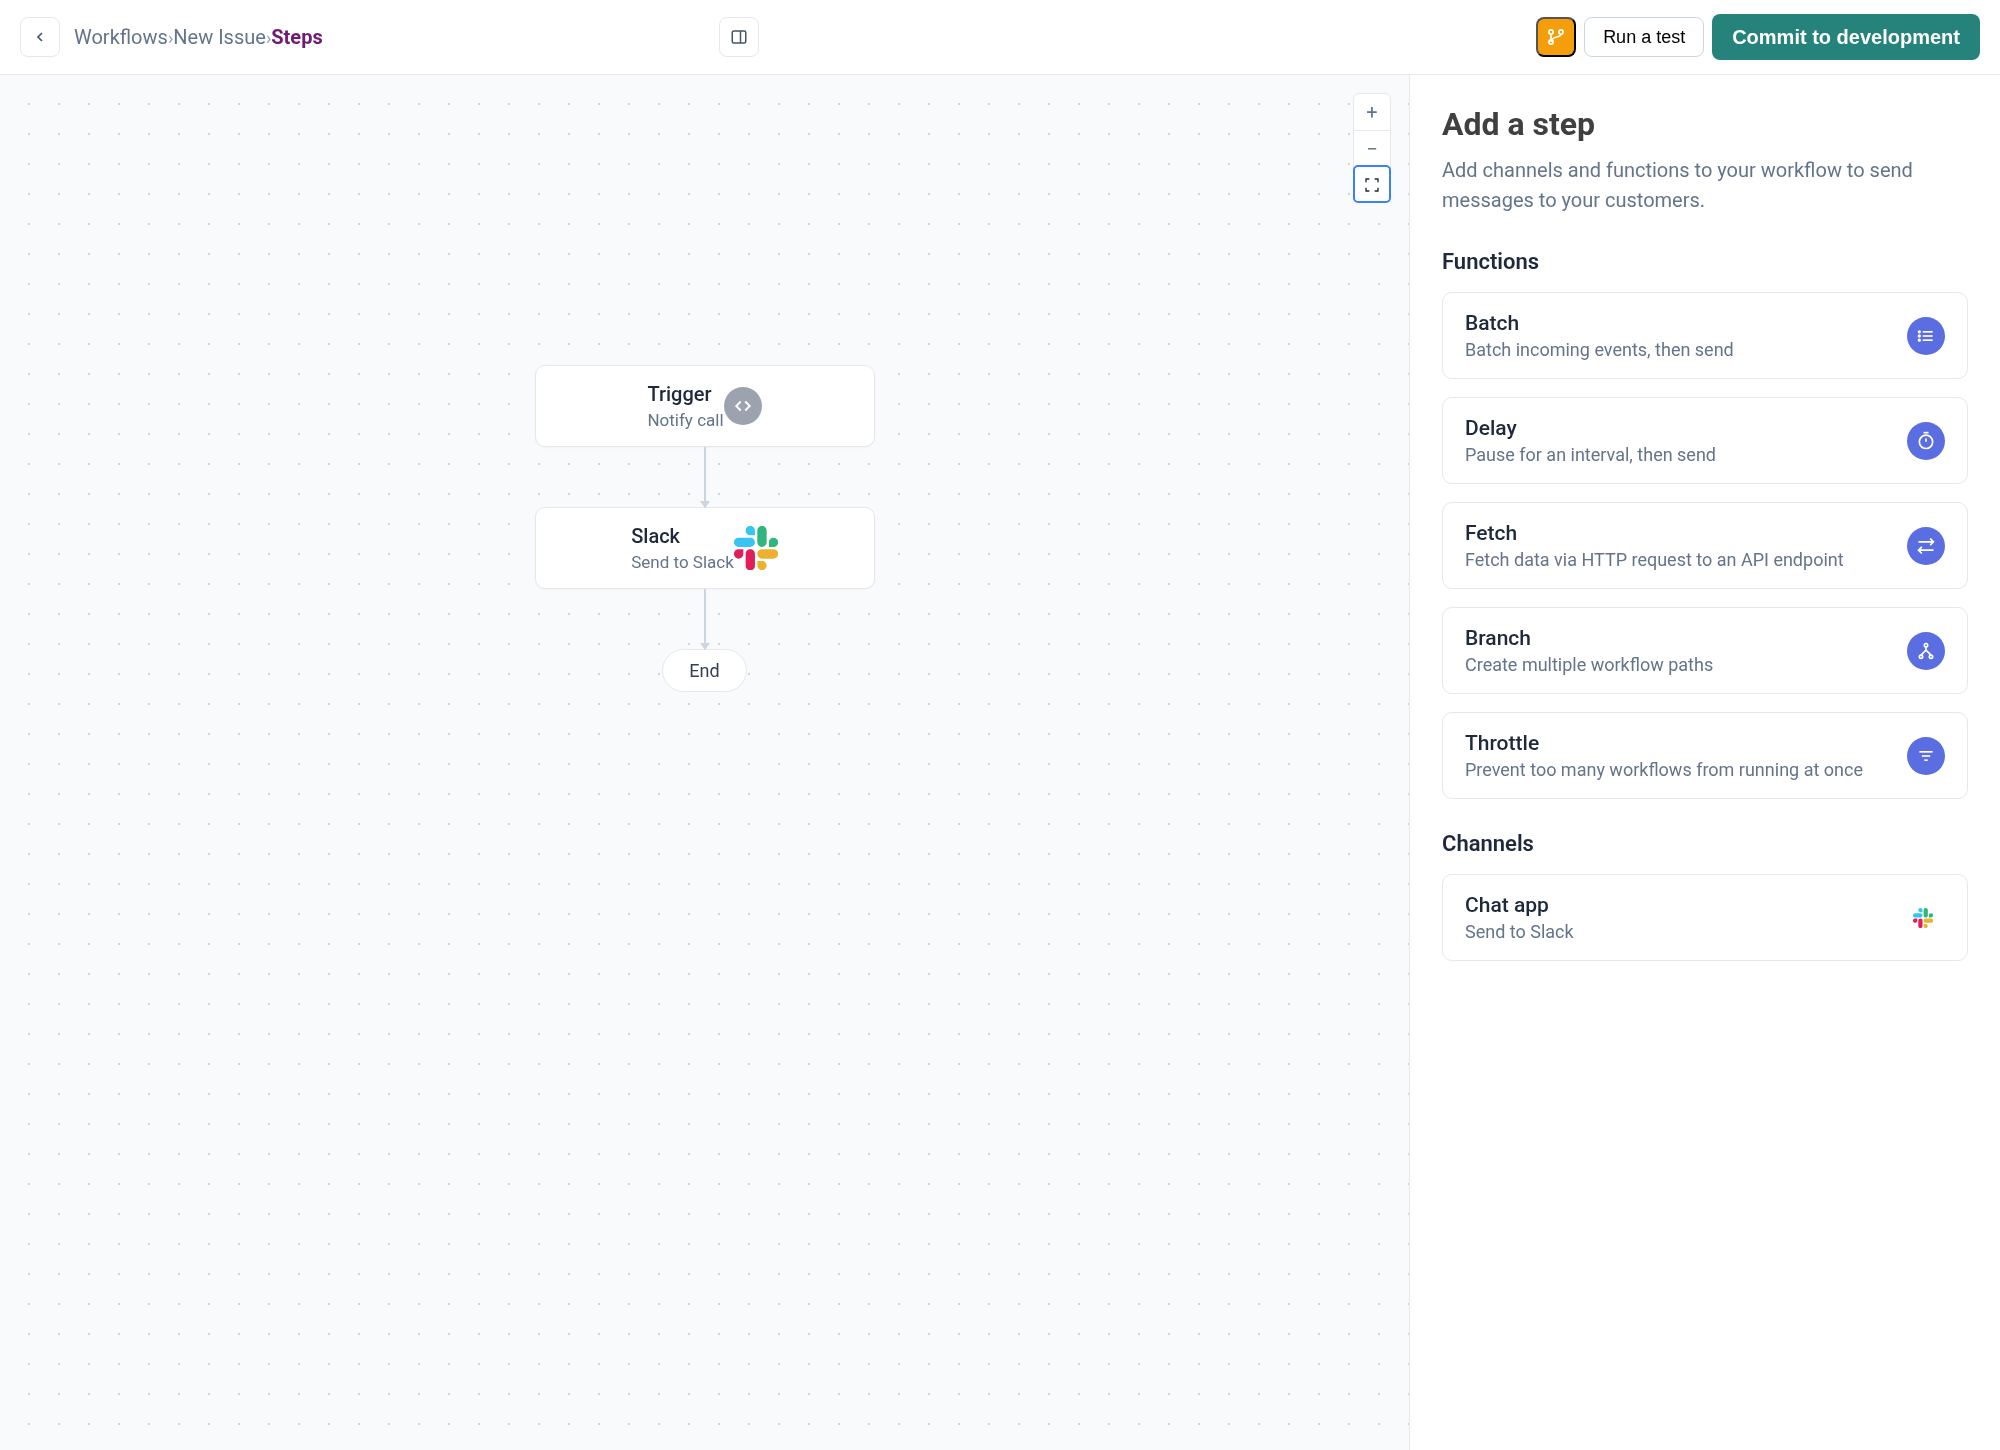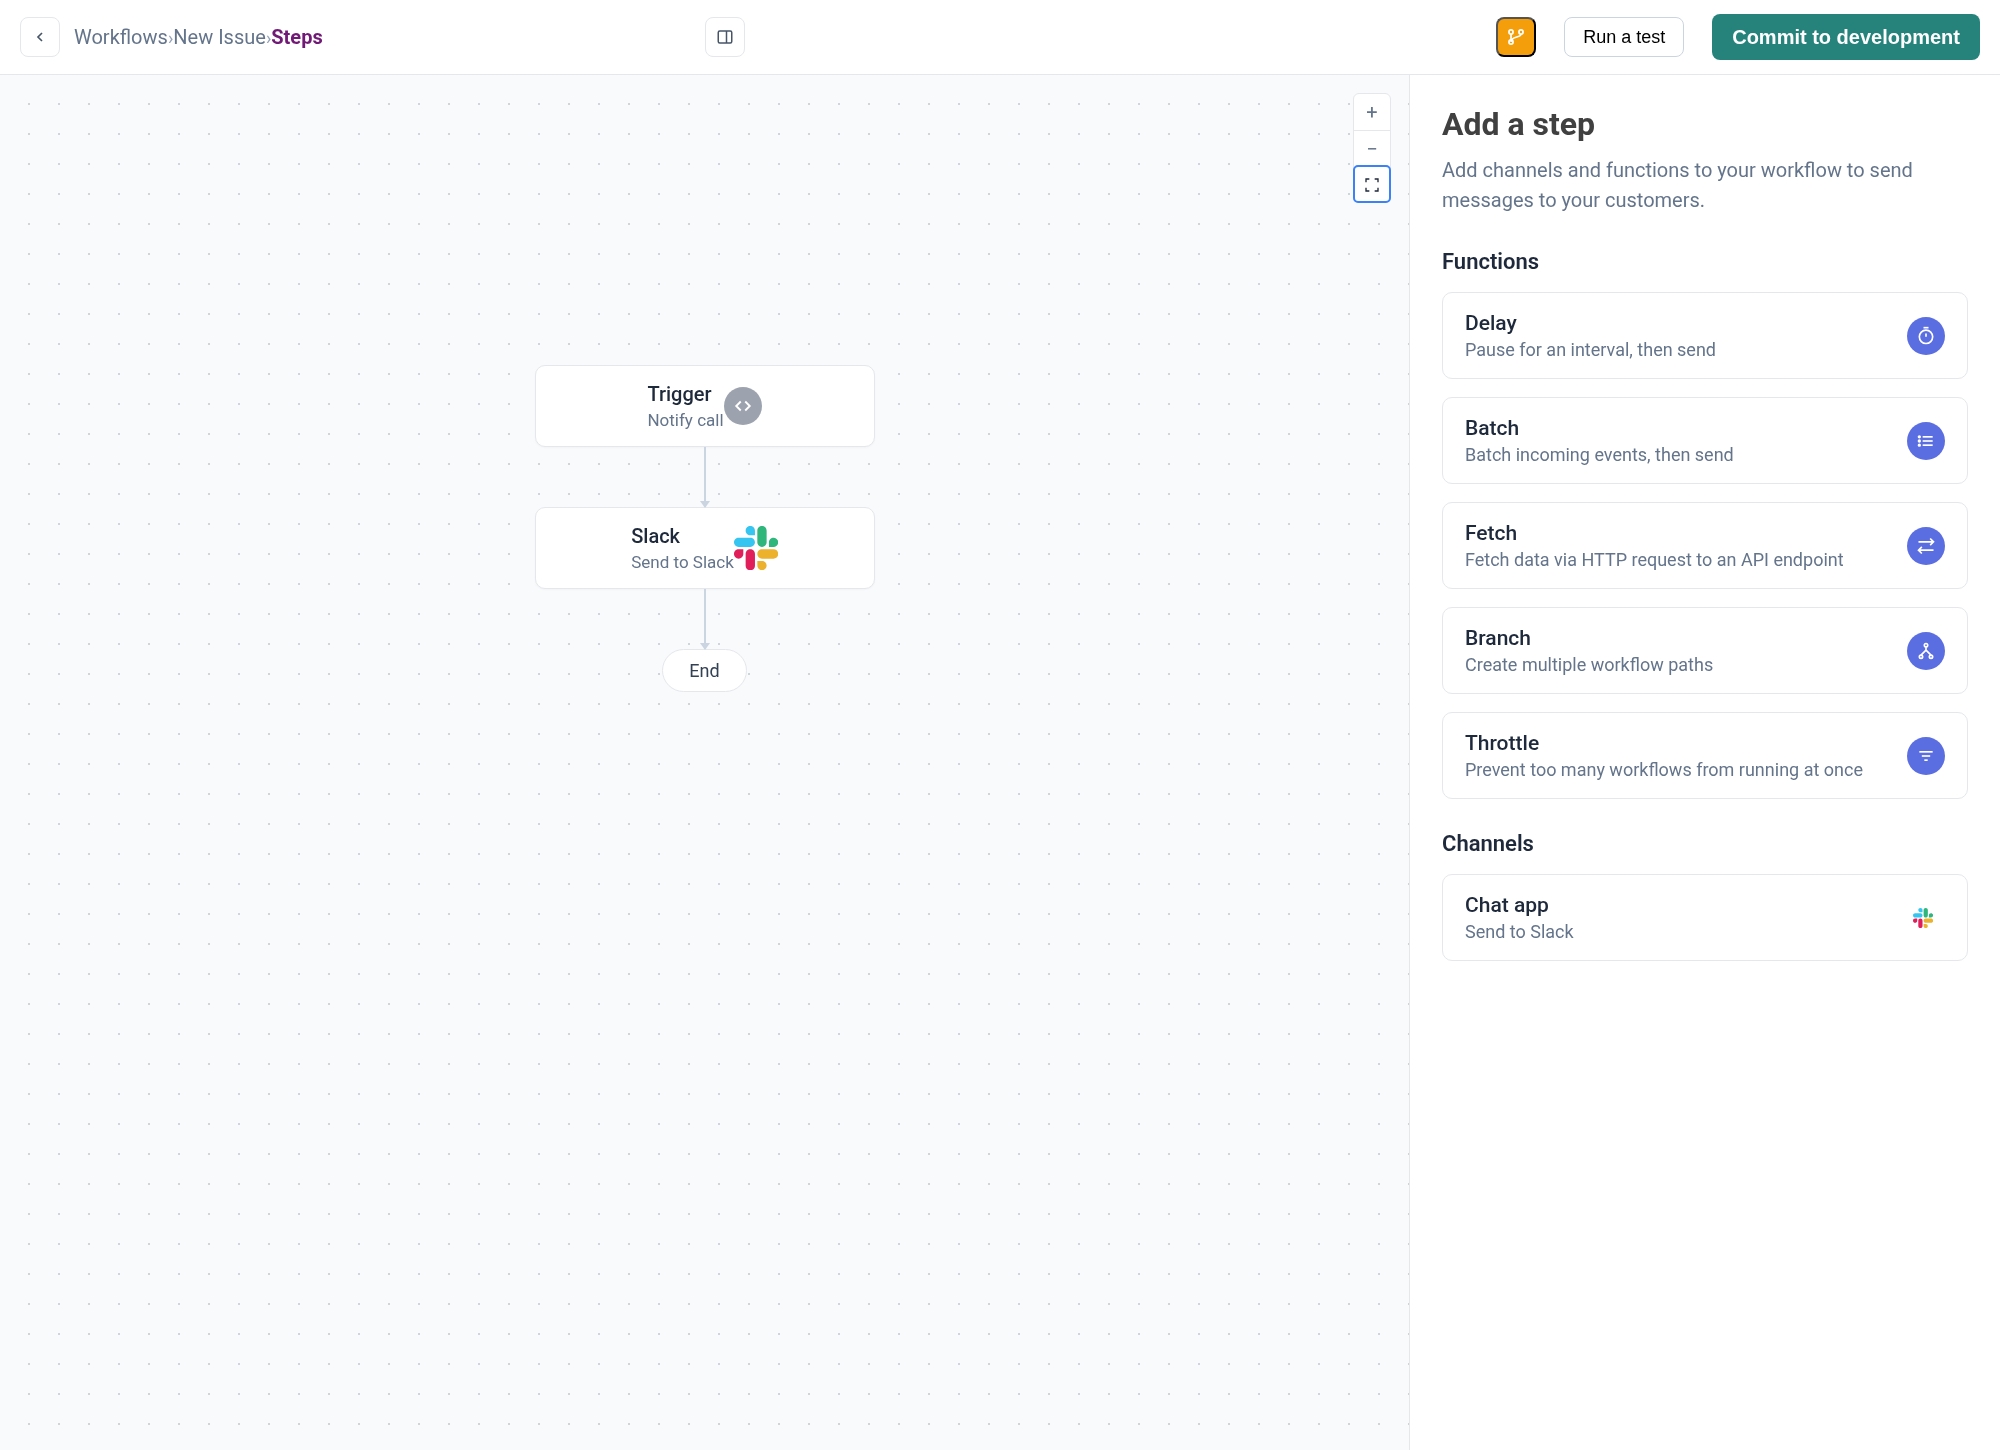--- a/index.html
+++ b/index.html
@@ -8,21 +8,21 @@
 
 
 .topbar { display: flex; align-items: center; padding: 14px 20px; border-bottom: 1px solid #e5e7eb; gap: 14px; }
 .back-btn { width: 40px; height: 40px; border: 1px solid #e5e7eb; border-radius: 8px; background: #fff; display: flex; align-items: center; justify-content: center; cursor: pointer; }
 .breadcrumb { display: flex; align-items: center; color: #64748b; font-size: 20px; }
 .breadcrumb .crumb { cursor: pointer; }
 .breadcrumb .sep { color: #94a3b8; font-size: 18px; }
 .breadcrumb .current { color: #701a75; font-weight: 700; }
 .center-group { margin-left: auto; margin-right: auto; display:flex; gap:10px; }
 .icon-btn { width: 40px; height: 40px; border: 1px solid #e5e7eb; border-radius: 8px; background: #fff; display: flex; align-items: center; justify-content: center; cursor: pointer; }
-.right-actions { display: flex; align-items: center; gap: 28px; margin-left: auto; }
+.right-actions { display: flex; align-items: center; gap: 8px; margin-left: auto; }
 .branch-icon-btn { width: 40px; height: 40px; border-radius: 8px; background: #f59e0b; display: flex; align-items:center; justify-content:center; cursor:pointer; }
 .run-test-btn { height: 40px; padding: 0 18px; border: 1px solid #cbd5e1; border-radius: 8px; background:#fff; font-size:18px; font-weight:500; cursor:pointer; }
 .commit-btn { height: 46px; padding: 0 20px; border: none; border-radius: 8px; background: #0f766e; color:#fff; font-size:20px; font-weight:600; cursor:pointer; opacity:0.9; }
 
 
 .main { display: flex; flex: 1; overflow: hidden; }
 .canvas-pane { flex: 1; position: relative; background: #f8fafc; border-right: 1px solid #e5e7eb; overflow: hidden;
   background-image: radial-gradient(#d1d5db 1.5px, transparent 1.5px);
   background-size: 30px 30px;
   background-position: 14px 14px;
@@ -154,45 +154,45 @@
     </div>
 
     <div class="sidebar">
       <h1>Add a step</h1>
       <p class="desc">Add channels and functions to your workflow to send messages to your customers.</p>
 
       <div class="section-label">Functions</div>
 
       <div class="step-card">
         <div>
-          <div class="step-title">Delay</div>
-          <div class="step-desc">Pause for an interval, then send</div>
-        </div>
-        <div class="step-icon">
-          <svg viewBox="0 0 24 24" fill="none" stroke="#fff" stroke-width="2">
-              <circle cx="12" cy="13" r="8"></circle>
-              <line x1="12" y1="9" x2="12" y2="13"></line>
-              <line x1="9" y1="2" x2="15" y2="2"></line>
-            </svg>
-        </div>
-      </div>
-
-      <div class="step-card">
-        <div>
           <div class="step-title">Batch</div>
           <div class="step-desc">Batch incoming events, then send</div>
         </div>
         <div class="step-icon">
           <svg viewBox="0 0 24 24" fill="none" stroke="#fff" stroke-width="2">
               <line x1="8" y1="7" x2="20" y2="7"></line>
               <line x1="8" y1="12" x2="20" y2="12"></line>
               <line x1="8" y1="17" x2="20" y2="17"></line>
               <circle cx="4" cy="7" r="1" fill="#fff"></circle>
               <circle cx="4" cy="12" r="1" fill="#fff"></circle>
               <circle cx="4" cy="17" r="1" fill="#fff"></circle>
+            </svg>
+        </div>
+      </div>
+
+      <div class="step-card">
+        <div>
+          <div class="step-title">Delay</div>
+          <div class="step-desc">Pause for an interval, then send</div>
+        </div>
+        <div class="step-icon">
+          <svg viewBox="0 0 24 24" fill="none" stroke="#fff" stroke-width="2">
+              <circle cx="12" cy="13" r="8"></circle>
+              <line x1="12" y1="9" x2="12" y2="13"></line>
+              <line x1="9" y1="2" x2="15" y2="2"></line>
             </svg>
         </div>
       </div>
 
       <div class="step-card">
         <div>
           <div class="step-title">Fetch</div>
           <div class="step-desc">Fetch data via HTTP request to an API endpoint</div>
         </div>
         <div class="step-icon">

